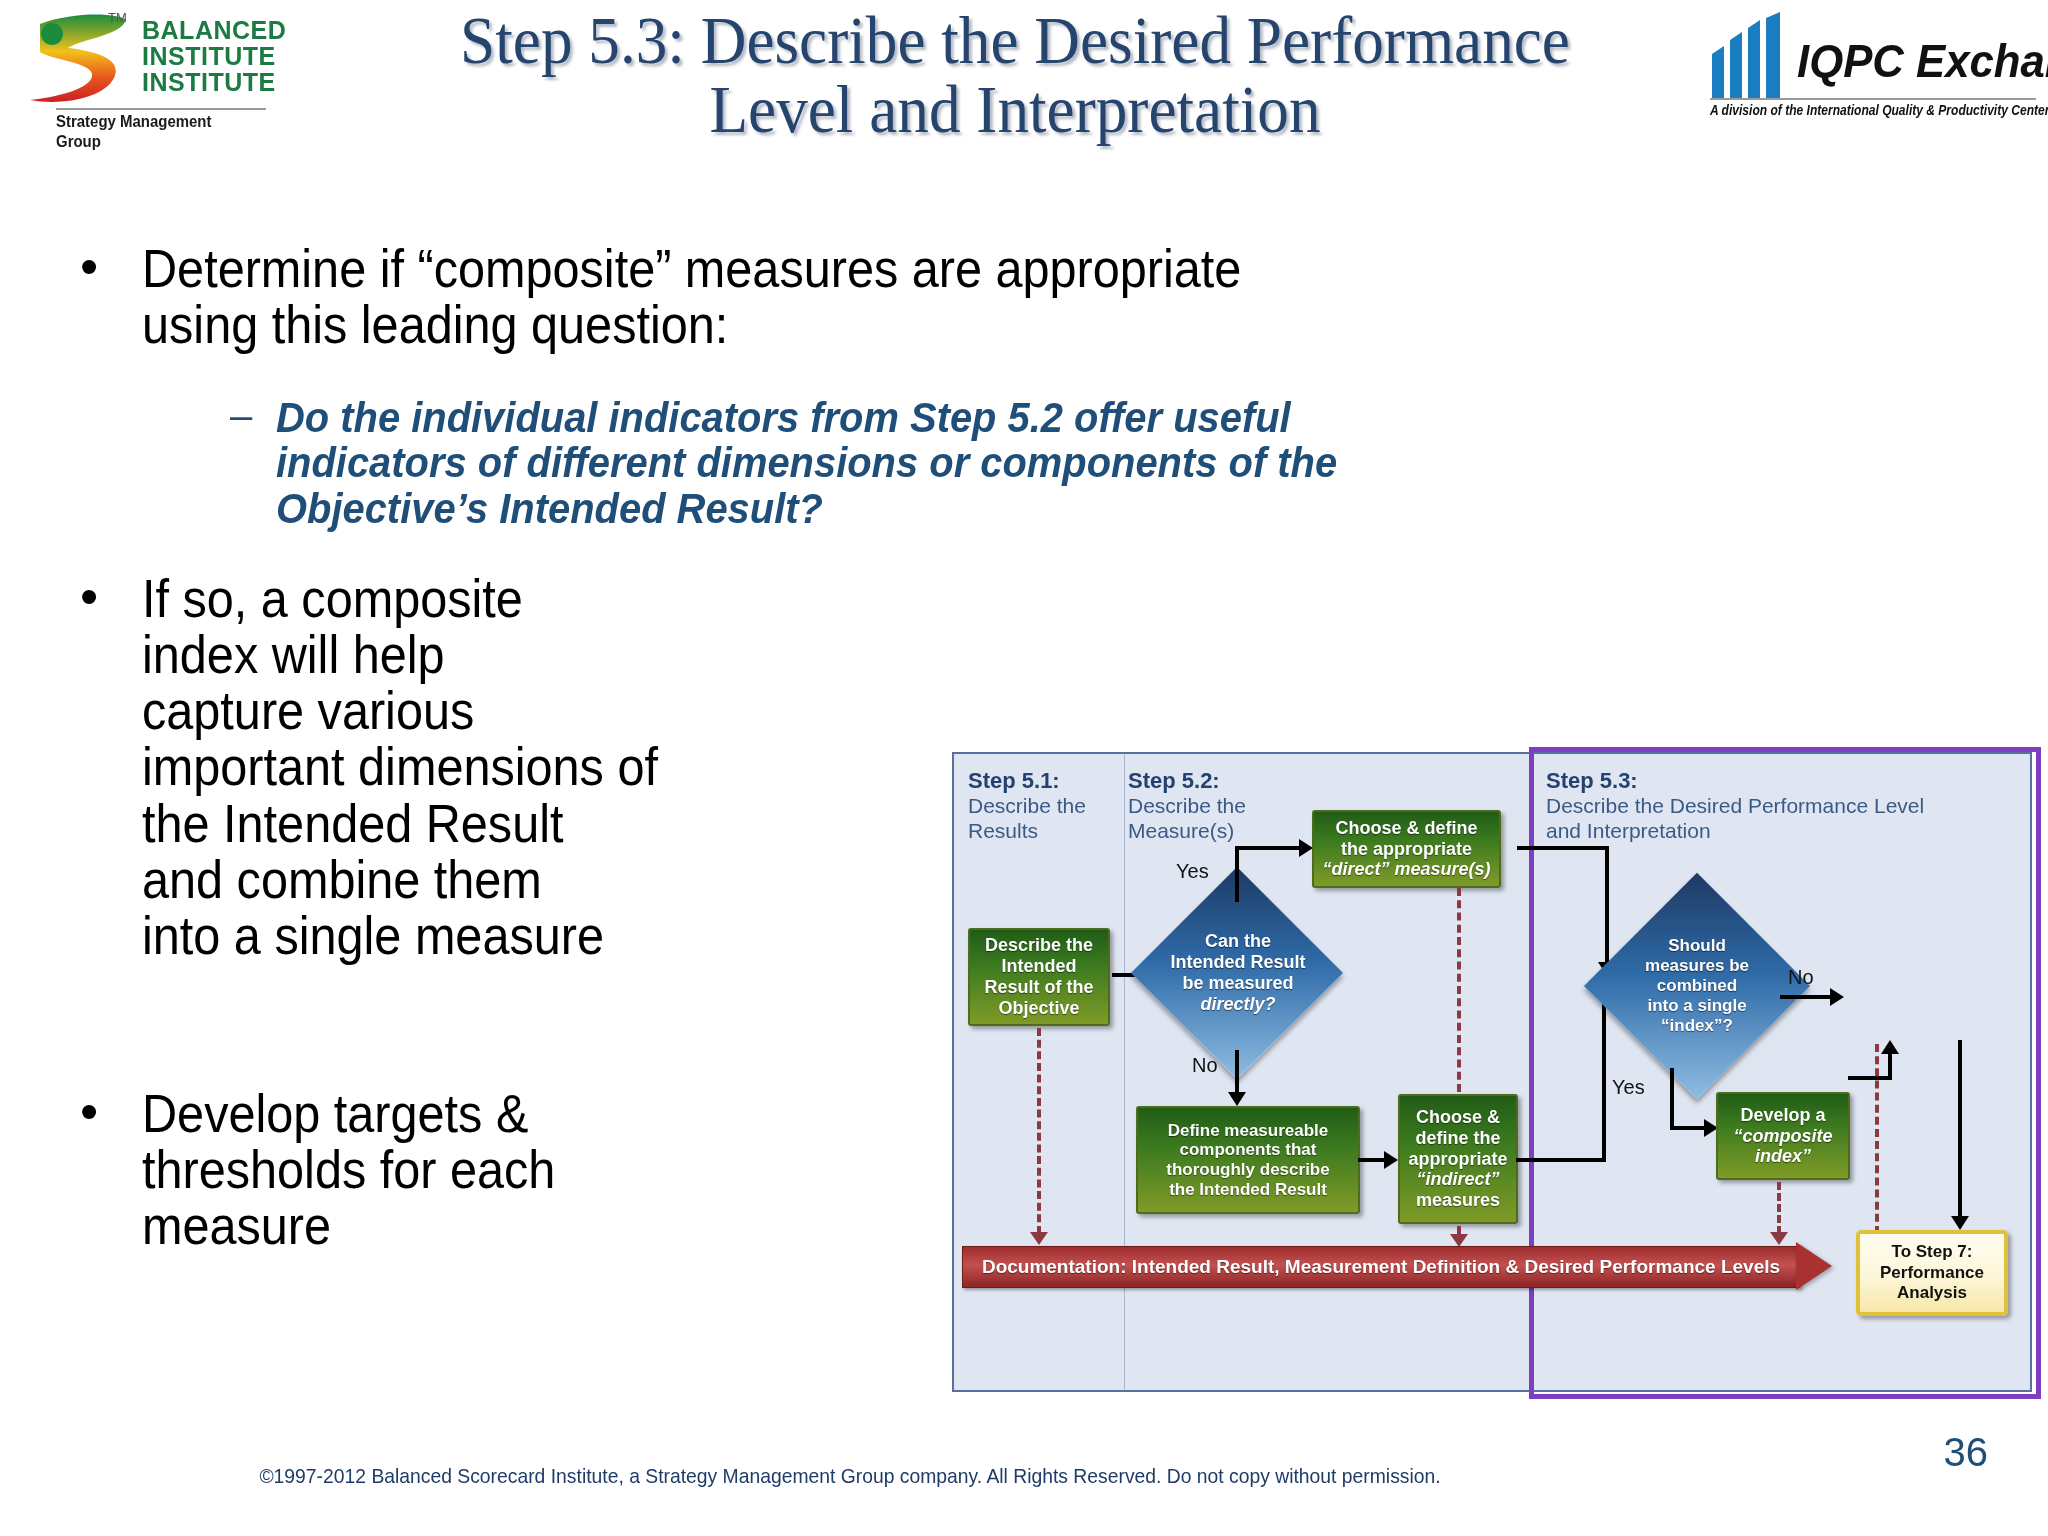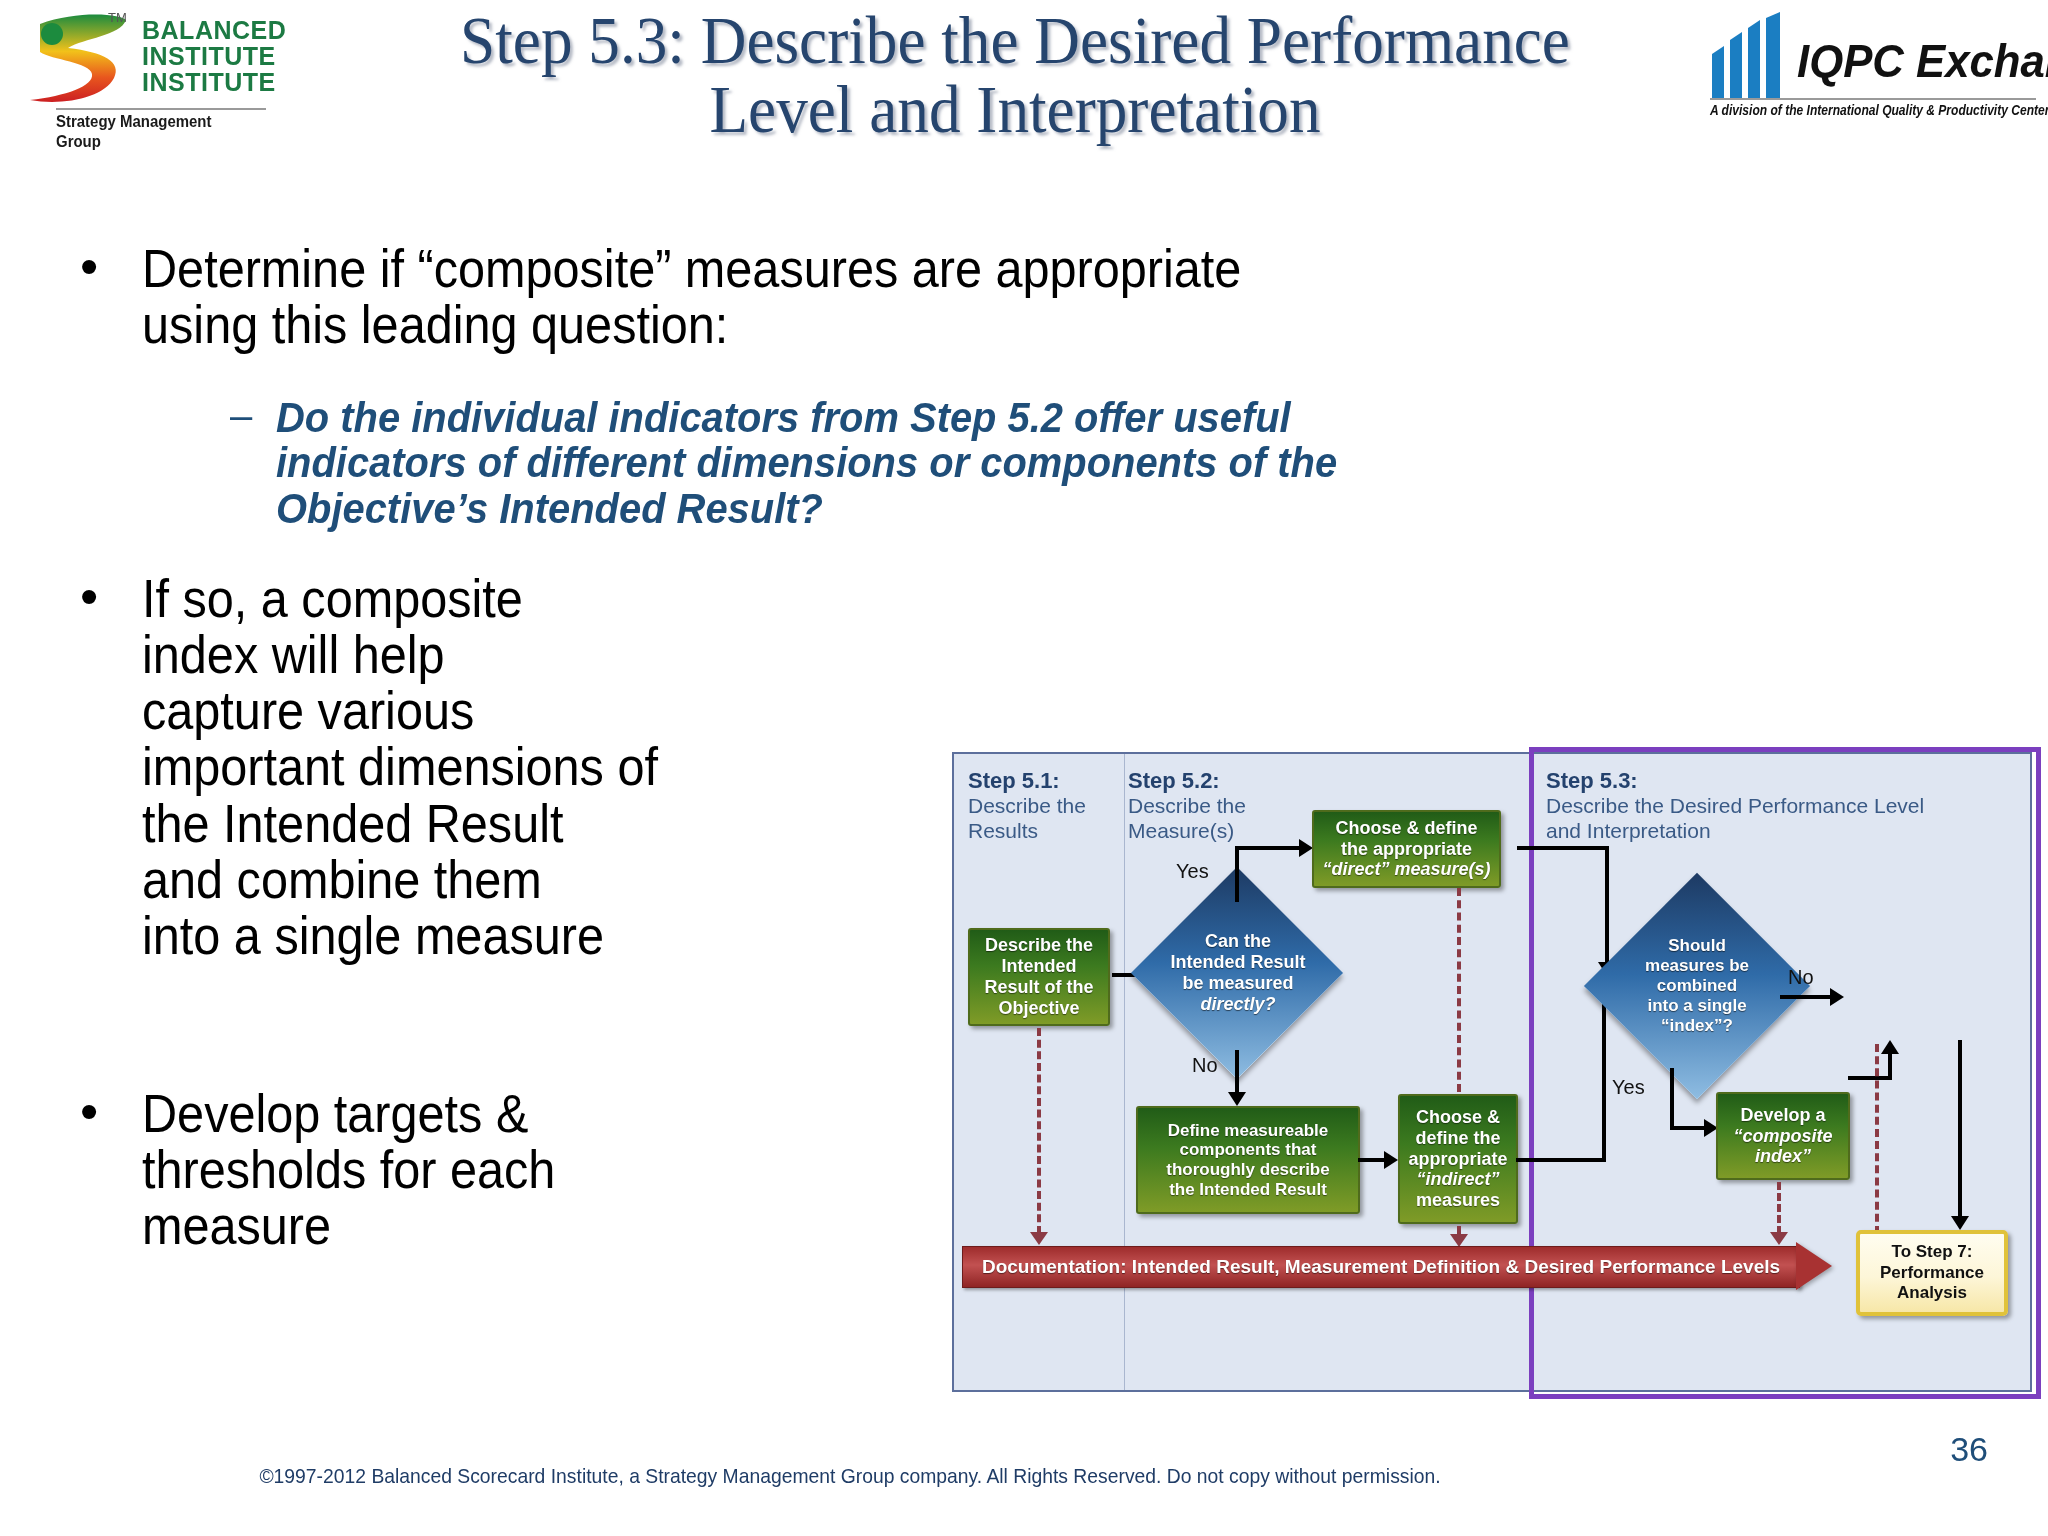--- a/index.html
+++ b/index.html
@@ -190,21 +190,21 @@
   }
 
   
   #footer-copy {
     position:absolute; left:0; top:1464px; width:1700px;
     text-align:center; font-size:21px; color:#1f3c66;
     transform:scaleX(.92); transform-origin:center top;
   }
   #page-number {
     position:absolute; right:60px; top:1430px;
-    font-size:34px; color:#1f4e79;
+    font-size:40px; color:#1f4e79;
   }
 </style>
 </head>
 <body>
 
 <div id="bsi-logo">
   <svg width="120" height="110" viewBox="0 0 120 110">
     <defs>
       <linearGradient id="bsiGrad" x1="0" y1="0" x2="0" y2="1">
         <stop offset="0%" stop-color="#1c8b3e"></stop>

